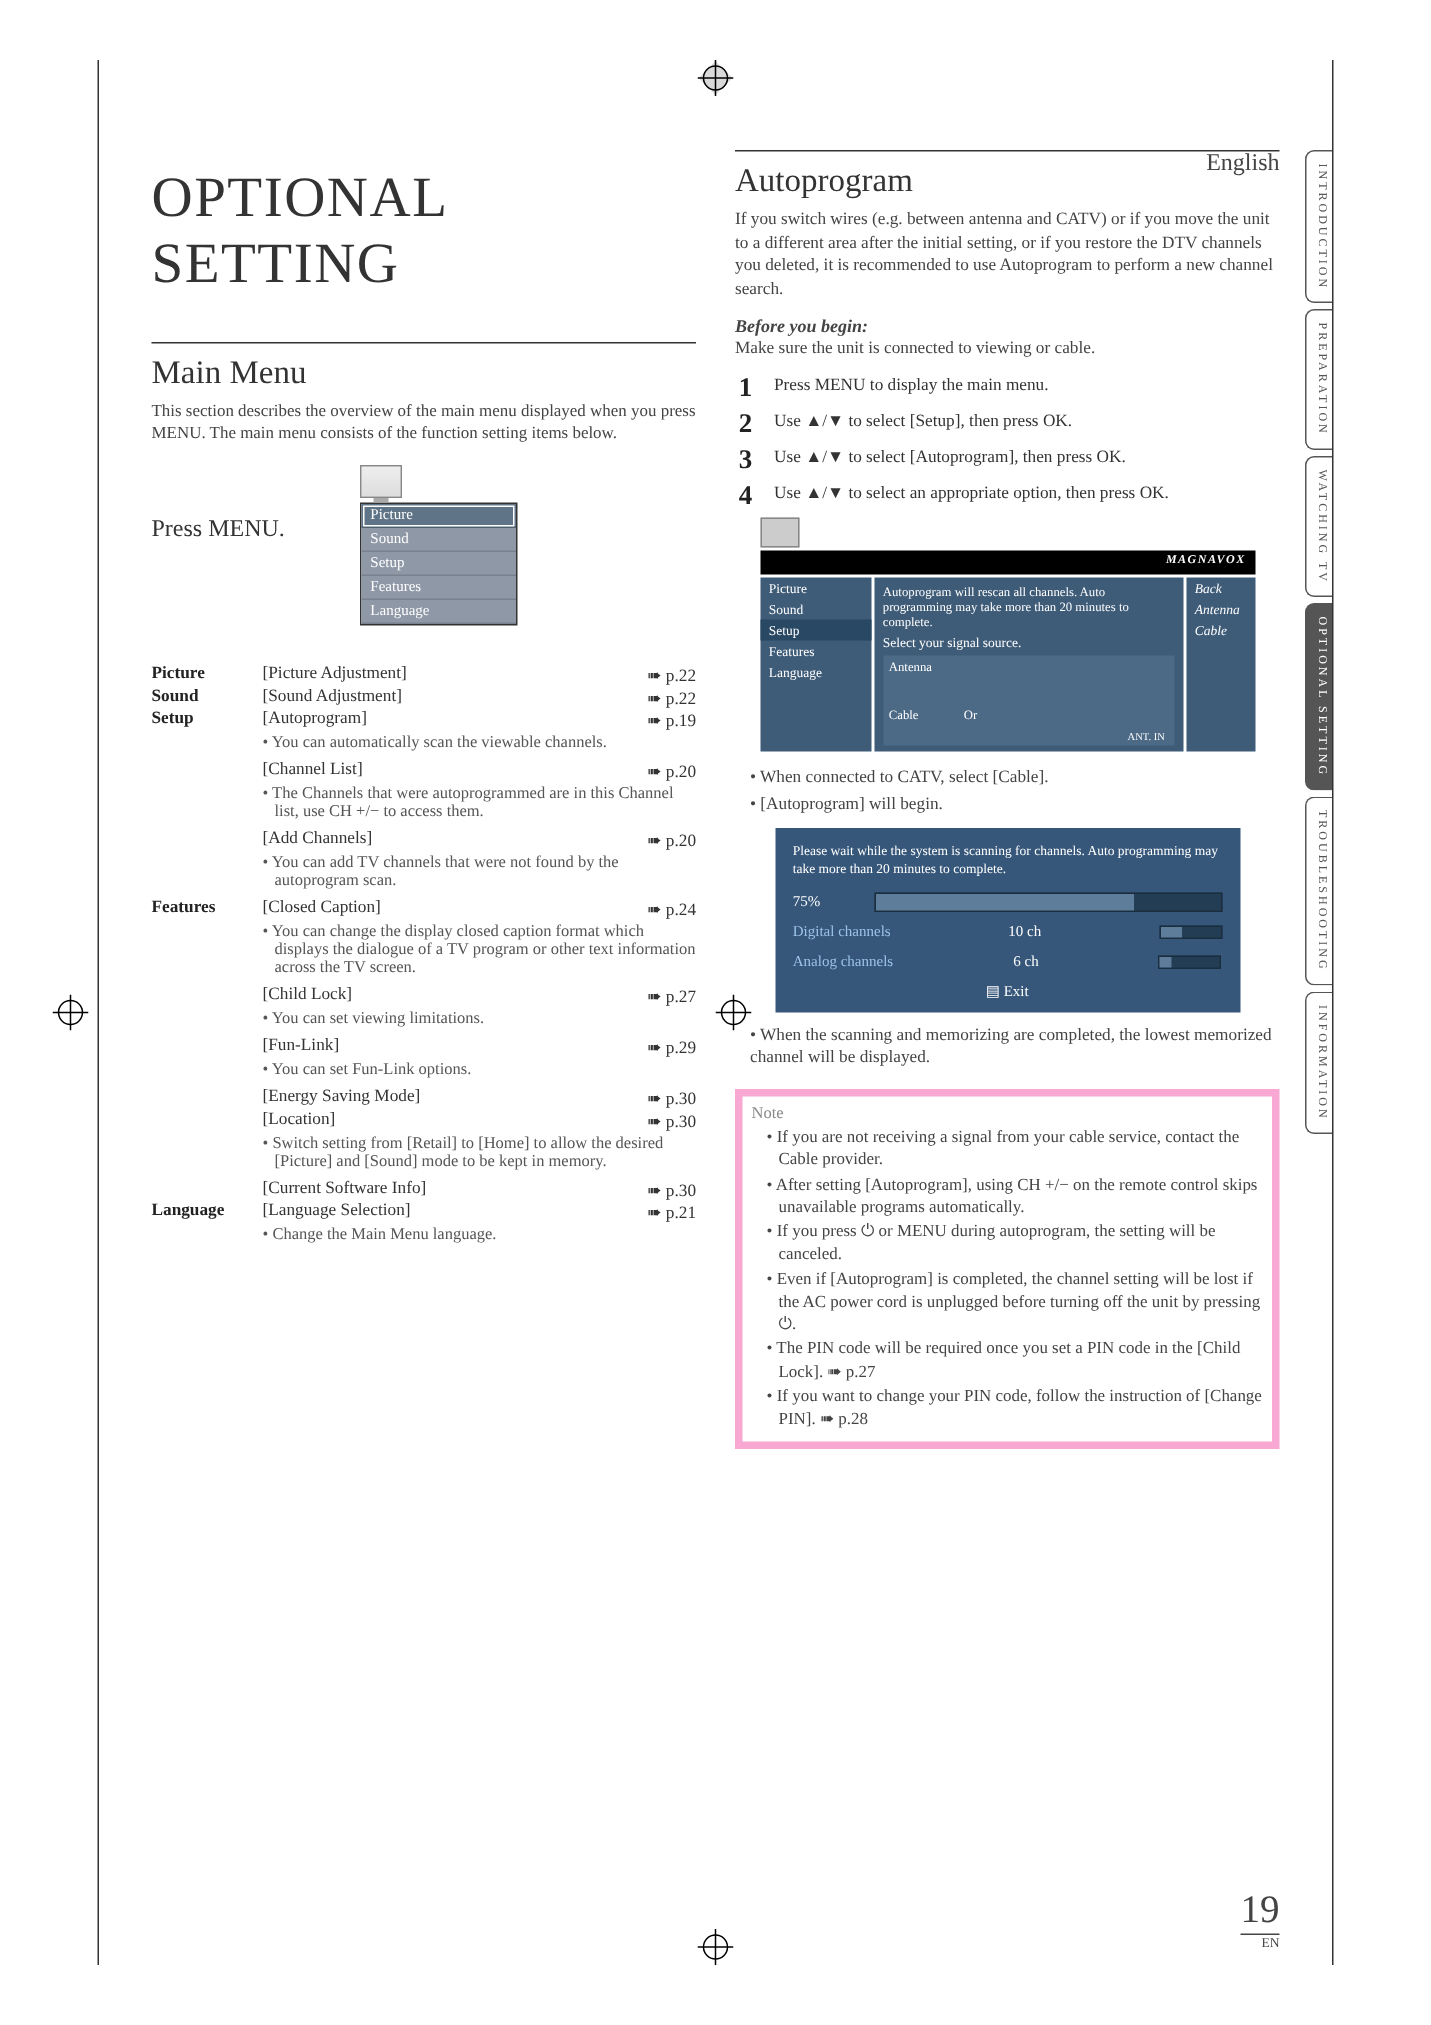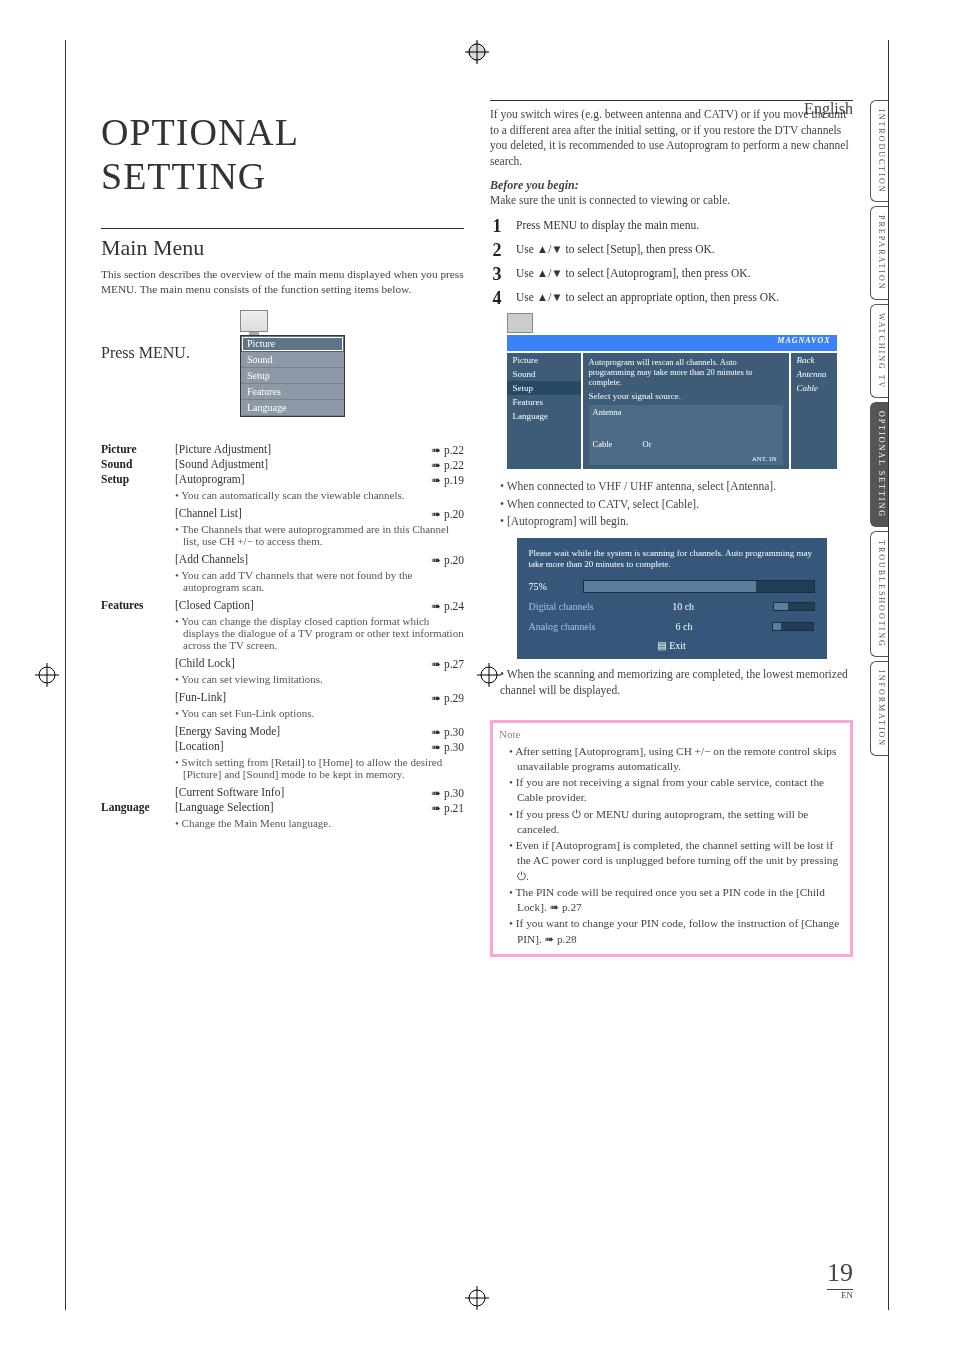--- a/index.html
+++ b/index.html
@@ -92,21 +92,21 @@
   .osd2-left div { padding:2px 6px; }
   .osd2-left div.sel { background:#284863; }
   .osd2-mid { flex:1; background:#3e5b78; padding:4px 6px; position:relative;}
   .osd2-mid .msg { font-size:8.5px; line-height:1.2; margin-bottom:4px;}
   .osd2-mid .q { font-size:9px; margin-bottom:4px;}
   .osd2-mid .diagram {
     height:60px; background:#4c6a86; position:relative;
   }
   .osd2-right { width:46px; background:#3e5b78; }
   .osd2-right div { padding:2px 6px; font-style:italic;}
-  .osd2-bar { height:16px; background:#3b82f6; margin-bottom:2px; position:relative;}
+  .osd2-bar { height:16px; background:#000000; margin-bottom:2px; position:relative;}
   .osd2-logo { position:absolute; right:6px; top:1px; font-size:8px; font-weight:bold; letter-spacing:1px; color:#fff; font-style:italic;}
   .osd2-tvicon { width:26px; height:20px; background:#ccc; margin-bottom:2px; border:1px solid #888;}
   .bullets { margin:6px 0 8px 10px; }
   .bullets li { list-style: none; font-size:11.5px; margin-bottom:2px; text-indent:-8px; padding-left:8px;}
   .bullets li::before { content:"• "; }
   .progress-box {
     width:310px; margin:4px auto 8px auto; background:#36577a; padding:10px 12px 8px 12px;
     color:#fff; font-size:10px;
   }
   .progress-box .msg { font-size:9px; line-height:1.25; margin-bottom:10px;}
@@ -115,21 +115,21 @@
   .prog-bar { flex:1; height:13px; background:#233d55; position:relative; border:1px solid #1a2e40;}
   .prog-fill { position:absolute; left:0; top:0; bottom:0; background:#5d7d9a; }
   .ch-row { display:flex; justify-content:space-between; align-items:center; margin-bottom:5px; padding:2px 0;}
   .ch-row .name { color:#9cc3e8; font-size:10px;}
   .ch-row .val  { font-size:10px;}
   .mini-bar { width:42px; height:9px; background:#233d55; border:1px solid #1a2e40; position:relative;}
   .mini-fill{ position:absolute; left:0; top:0; bottom:0; background:#5d7d9a;}
   .exit-row { text-align:center; margin-top:6px; font-size:10px;}
   .osd2 .dlabel{ position:absolute; font-size:8.5px; color:#fff;}
   .note-box {
-    border:3px solid #f9a8d4; margin-top:22px; font-size:10px; color:#555;
+    border:5px solid #f9a8d4; margin-top:12px; font-size:10px; color:#555;
     padding:4px 6px 6px 6px; line-height:1.3;
   }
   .note-box .hd { color:#888; font-size:11px; margin-bottom:2px;}
   .note-box ul { margin-left:10px; list-style:none;}
   .note-box li { text-indent:-8px; padding-left:8px; margin-bottom:1px;}
   .note-box li::before { content:"• ";}
   .side-tabs {
     position:absolute; top:60px; right:0; width:18px;
     display:flex; flex-direction:column; gap:4px;
     font-size:8px;
@@ -287,20 +287,21 @@
             <div class="cat">Language</div>
             <div class="mid">[Language Selection]</div>
             <div class="pg"><span class="arrow">➠</span> p.21</div>
           </div>
           <div class="desc" style="margin-left: 74px;">• Change the Main Menu language.</div>
         </div>
     </div>
 
     <div class="col">
       <div class="left-rule"></div>
+      <h2 class="section">Autoprogram</h2>
       <p class="para">If you switch wires (e.g. between antenna and CATV) or if you move the unit to a different area after the initial setting, or if you restore the DTV channels you deleted, it is recommended to use Autoprogram to perform a new channel search.</p>
       <p class="before">Before you begin:</p>
       <p class="para">Make sure the unit is connected to viewing or cable.</p>
 
       <div class="steps" id="steps">
           <div class="step">
             <div class="num">1</div>
             <div class="body">Press MENU to display the main menu.</div>
           </div>
           <div class="step">
@@ -342,21 +343,20 @@
           </div>
           <div class="osd2-right" id="osd2-right">
               <div>Back</div>
               <div>Antenna</div>
               <div>Cable</div>
             </div>
         </div>
       </div>
 
       <ul class="bullets" id="post-bullets">
-          <li>When connected to VHF / UHF antenna, select [Antenna].</li>
           <li>When connected to CATV, select [Cable].</li>
           <li>[Autoprogram] will begin.</li>
         </ul>
 
       <div class="progress-box">
         <div class="msg">Please wait while the system is scanning for channels. Auto programming may take more than 20 minutes to complete.</div>
         <div class="prog-row">
           <span class="lbl">75%</span>
           <div class="prog-bar">
               <div class="prog-fill" id="prog-fill" style="width: 75%;"></div>
@@ -380,22 +380,22 @@
           <span>▤</span>
           <span>Exit</span>
         </div>
       </div>
 
       <p class="para" style="margin-left:10px;">• When the scanning and memorizing are completed, the lowest memorized channel will be displayed.</p>
 
       <div class="note-box">
         <div class="hd">Note</div>
         <ul id="note-items">
+            <li>If you are not receiving a signal from your cable service, contact the Cable provider.</li>
             <li>After setting [Autoprogram], using CH +/− on the remote control skips unavailable programs automatically.</li>
-            <li>If you are not receiving a signal from your cable service, contact the Cable provider.</li>
             <li>If you press ⏻ or MENU during autoprogram, the setting will be canceled.</li>
             <li>Even if [Autoprogram] is completed, the channel setting will be lost if the AC power cord is unplugged before turning off the unit by pressing ⏻.</li>
             <li>The PIN code will be required once you set a PIN code in the [Child Lock]. ➠ p.27</li>
             <li>If you want to change your PIN code, follow the instruction of [Change PIN]. ➠ p.28</li>
           </ul>
       </div>
     </div>
   </div>
 
   <div class="page-num">

